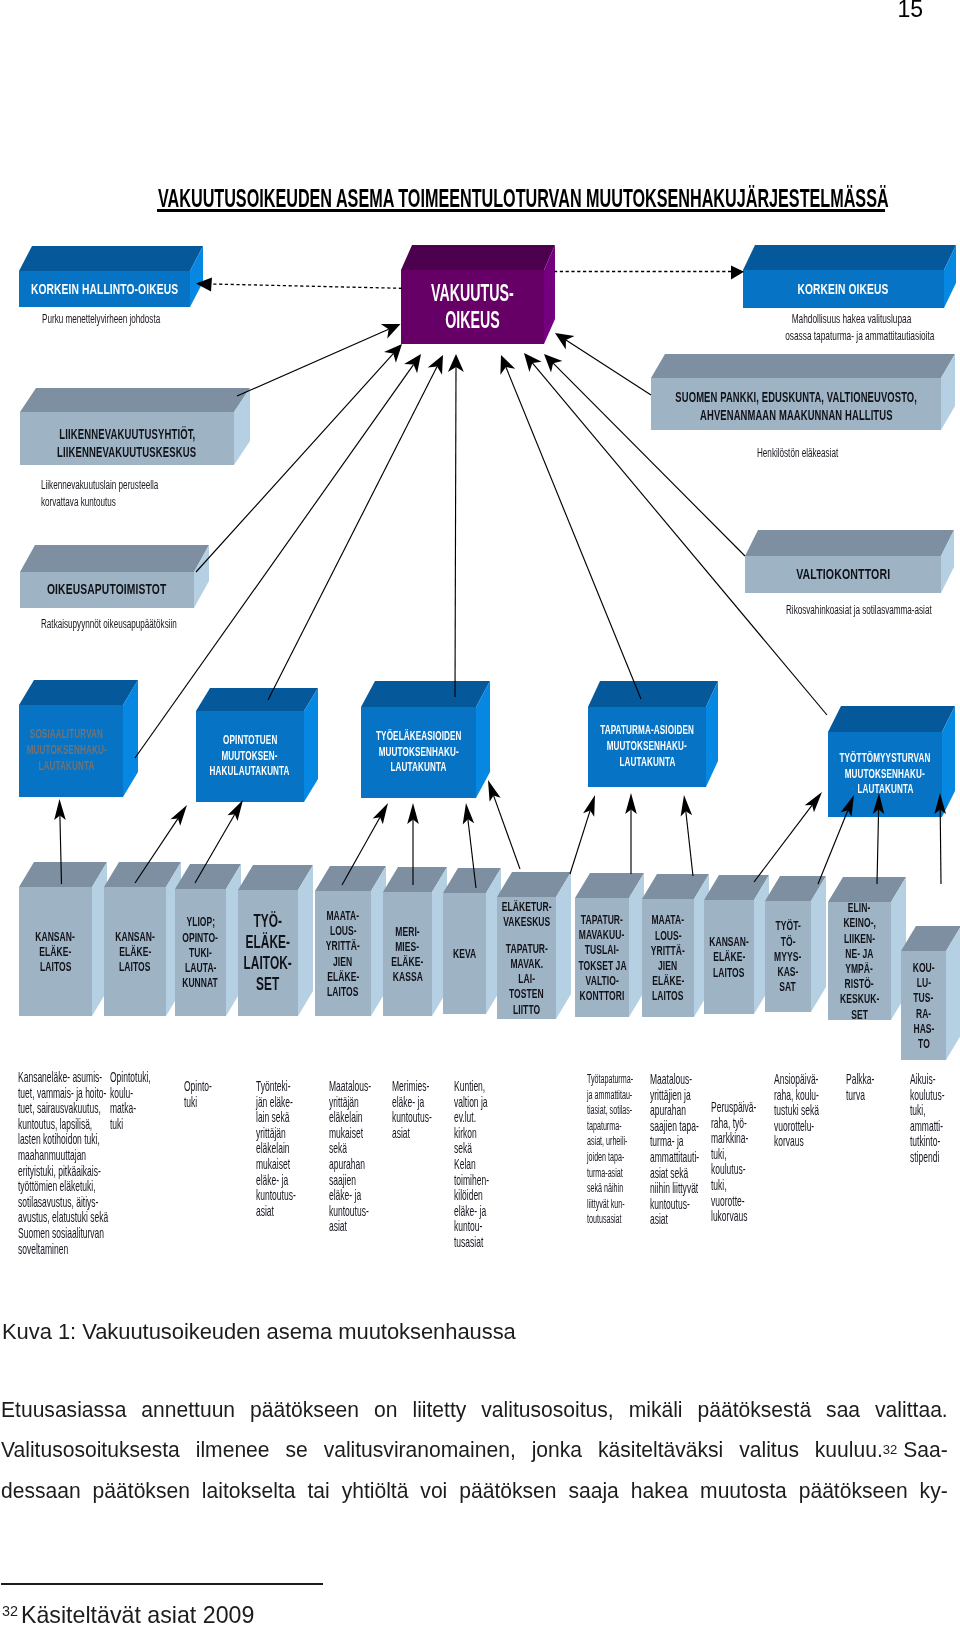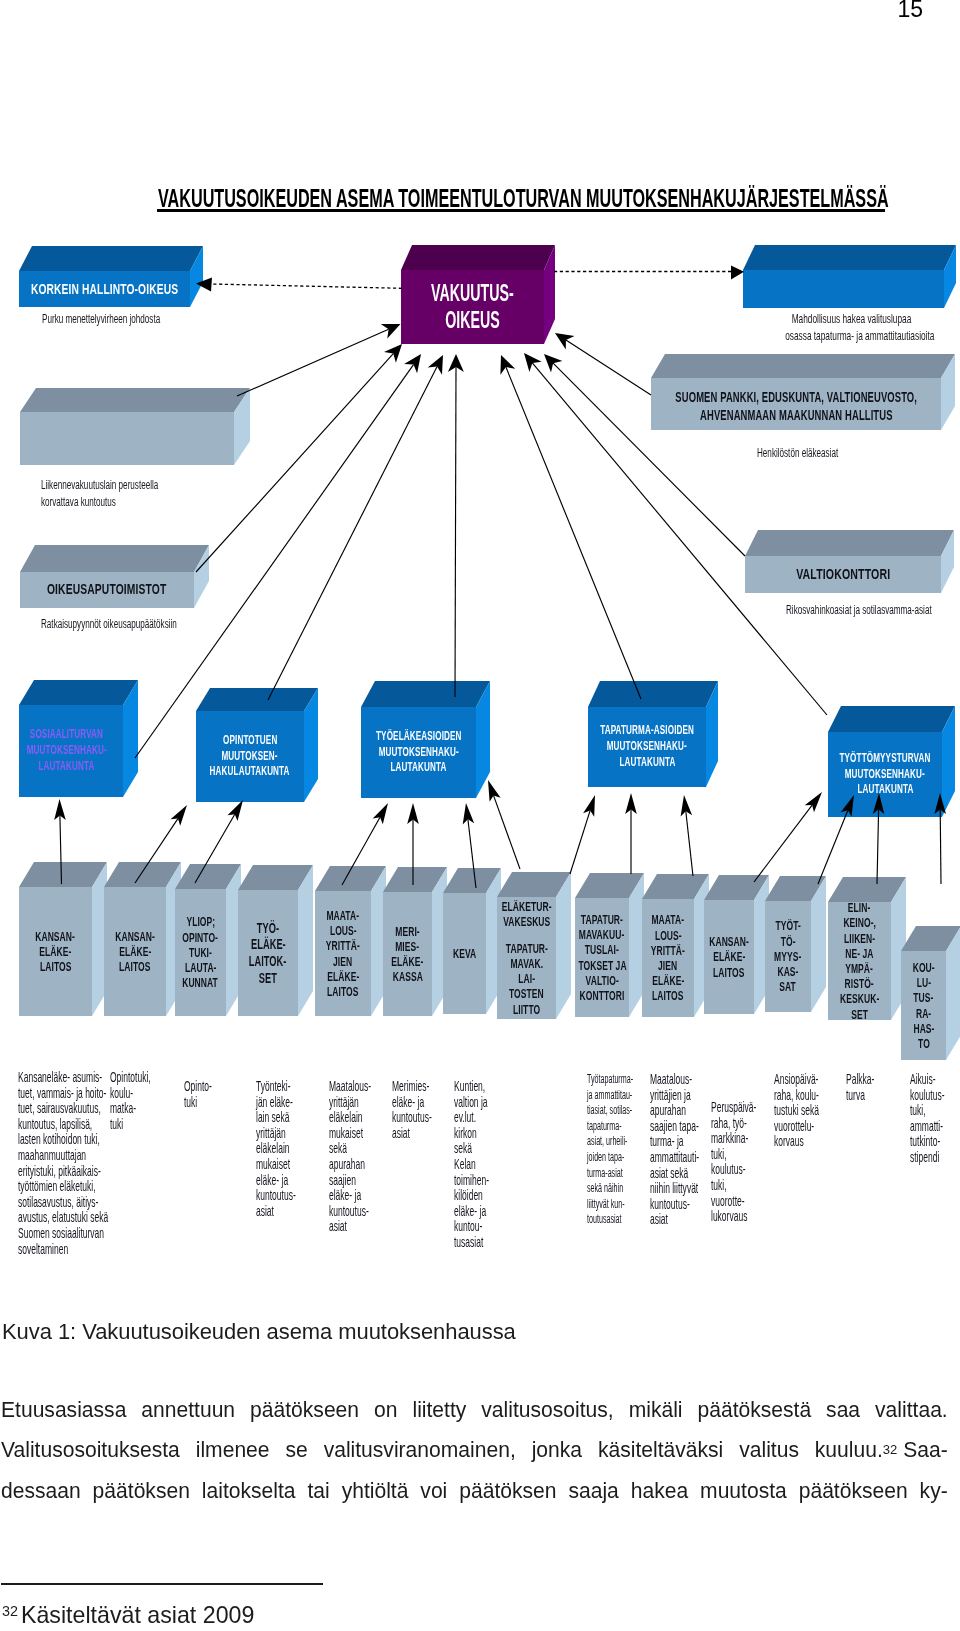--- a/index.html
+++ b/index.html
@@ -138,20 +138,23 @@
       </div>
 <div class="cap" style="left:42px;top:311px;font-size:12.3px;line-height:1.35;text-align:left;">
 <div style="transform:scaleX(0.66);transform-origin:left center;">Purku menettelyvirheen johdosta</div>
 </div>
 <div class="bx" style="left:743px;top:245px;width:213px;height:63px;">
 <svg width="213" height="63" viewBox="0 0 213 63" style="position:absolute;left:0;top:0;display:block;">
 <polygon points="0,25 12,0 213,0 201,25" fill="#05599b"></polygon>
 <polygon points="201,25 213,0 213,38 201,63" fill="#0687e2"></polygon>
 <rect x="0" y="25" width="201" height="38" fill="#0673c4"></rect>
 </svg>
+<div class="lbl" style="left:0;top:25px;width:201px;height:38px;font-size:15.5px;line-height:1.1;color:#ffffff;letter-spacing:0.2px;">
+<span style="display:block;transform:scaleX(0.66);white-space:nowrap">KORKEIN OIKEUS</span>
+</div>
       </div>
 <div class="cap" style="left:751px;top:311px;width:201px;font-size:12.6px;line-height:1.35;text-align:center;">
 <div style="transform:scaleX(0.66);transform-origin:center center;">Mahdollisuus hakea valituslupaa</div>
 <div style="transform:scaleX(0.66);transform-origin:center center;">osassa tapaturma- ja ammattitautiasioita</div>
 </div>
 <div class="bx" style="left:401px;top:245px;width:154px;height:99px;">
 <svg width="154" height="99" viewBox="0 0 154 99" style="position:absolute;left:0;top:0;display:block;">
 <polygon points="0,25 11,0 154,0 143,25" fill="#4d004d"></polygon>
 <polygon points="143,25 154,0 154,74 143,99" fill="#740080"></polygon>
 <rect x="0" y="25" width="143" height="74" fill="#660066"></rect>
@@ -160,20 +163,24 @@
 <span style="display:block;transform:scaleX(0.613);white-space:nowrap">VAKUUTUS-</span>
 <span style="display:block;transform:scaleX(0.613);white-space:nowrap">OIKEUS</span>
 </div>
       </div>
 <div class="bx" style="left:20px;top:388px;width:230px;height:77px;">
 <svg width="230" height="77" viewBox="0 0 230 77" style="position:absolute;left:0;top:0;display:block;">
 <polygon points="0,24 16,0 230,0 214,24" fill="#7d8fa0"></polygon>
 <polygon points="214,24 230,0 230,53 214,77" fill="#b4d0e2"></polygon>
 <rect x="0" y="24" width="214" height="53" fill="#9eb4c5"></rect>
 </svg>
+<div class="lbl" style="left:0;top:29px;width:214px;height:53px;font-size:14.6px;line-height:1.2;color:#111118;letter-spacing:0.2px;">
+<span style="display:block;transform:scaleX(0.652);white-space:nowrap">LIIKENNEVAKUUTUSYHTIÖT,</span>
+<span style="display:block;transform:scaleX(0.652);white-space:nowrap">LIIKENNEVAKUUTUSKESKUS</span>
+</div>
       </div>
 <div class="cap" style="left:41px;top:477px;font-size:12.3px;line-height:1.35;text-align:left;">
 <div style="transform:scaleX(0.66);transform-origin:left center;">Liikennevakuutuslain perusteella</div>
 <div style="transform:scaleX(0.66);transform-origin:left center;">korvattava kuntoutus</div>
 </div>
 <div class="bx" style="left:20px;top:545px;width:189px;height:63px;">
 <svg width="189" height="63" viewBox="0 0 189 63" style="position:absolute;left:0;top:0;display:block;">
 <polygon points="0,27 15,0 189,0 174,27" fill="#7d8fa0"></polygon>
 <polygon points="174,27 189,0 189,36 174,63" fill="#b4d0e2"></polygon>
 <rect x="0" y="27" width="174" height="36" fill="#9eb4c5"></rect>
@@ -211,21 +218,21 @@
       </div>
 <div class="cap" style="left:786px;top:602px;font-size:12.3px;line-height:1.35;text-align:left;">
 <div style="transform:scaleX(0.66);transform-origin:left center;">Rikosvahinkoasiat ja sotilasvamma-asiat</div>
 </div>
 <div class="bx" style="left:19px;top:680px;width:119px;height:117px;">
 <svg width="119" height="117" viewBox="0 0 119 117" style="position:absolute;left:0;top:0;display:block;">
 <polygon points="0,25 15,0 119,0 104,25" fill="#05599b"></polygon>
 <polygon points="104,25 119,0 119,92 104,117" fill="#0687e2"></polygon>
 <rect x="0" y="25" width="104" height="92" fill="#0673c4"></rect>
 </svg>
-<div class="lbl" style="left:0;top:25px;width:95px;height:92px;font-size:12.3px;line-height:1.3;color:#8b5cf6;letter-spacing:0.2px;">
+<div class="lbl" style="left:0;top:25px;width:95px;height:92px;font-size:12.3px;line-height:1.3;color:#737373;letter-spacing:0.2px;">
 <span style="display:block;transform:scaleX(0.66);white-space:nowrap">SOSIAALITURVAN</span>
 <span style="display:block;transform:scaleX(0.66);white-space:nowrap">MUUTOKSENHAKU-</span>
 <span style="display:block;transform:scaleX(0.66);white-space:nowrap">LAUTAKUNTA</span>
 </div>
       </div>
 <div class="bx" style="left:196px;top:688px;width:122px;height:114px;">
 <svg width="122" height="114" viewBox="0 0 122 114" style="position:absolute;left:0;top:0;display:block;">
 <polygon points="0,23 14,0 122,0 108,23" fill="#05599b"></polygon>
 <polygon points="108,23 122,0 122,91 108,114" fill="#0687e2"></polygon>
 <rect x="0" y="23" width="108" height="91" fill="#0673c4"></rect>
@@ -309,21 +316,21 @@
 <span style="display:block;transform:scaleX(0.66);white-space:nowrap">LAUTA-</span>
 <span style="display:block;transform:scaleX(0.66);white-space:nowrap">KUNNAT</span>
 </div>
       </div>
 <div class="bx" style="left:238px;top:865px;width:75px;height:151px;">
 <svg width="75" height="151" viewBox="0 0 75 151" style="position:absolute;left:0;top:0;display:block;">
 <polygon points="0,25 15,0 75,0 60,25" fill="#7d8fa0"></polygon>
 <polygon points="60,25 75,0 75,126 60,151" fill="#b4d0e2"></polygon>
 <rect x="0" y="25" width="60" height="126" fill="#9eb4c5"></rect>
 </svg>
-<div class="lbl" style="left:0;top:25px;width:60px;height:126px;font-size:14px;line-height:1.18;color:#111118;letter-spacing:0.1px;">
+<div class="lbl" style="left:0;top:25px;width:60px;height:126px;font-size:18px;line-height:1.18;color:#111118;letter-spacing:0.1px;">
 <span style="display:block;transform:scaleX(0.66);white-space:nowrap">TYÖ-</span>
 <span style="display:block;transform:scaleX(0.66);white-space:nowrap">ELÄKE-</span>
 <span style="display:block;transform:scaleX(0.66);white-space:nowrap">LAITOK-</span>
 <span style="display:block;transform:scaleX(0.66);white-space:nowrap">SET</span>
 </div>
       </div>
 <div class="bx" style="left:315px;top:866px;width:71px;height:150px;">
 <svg width="71" height="150" viewBox="0 0 71 150" style="position:absolute;left:0;top:0;display:block;">
 <polygon points="0,25 15,0 71,0 56,25" fill="#7d8fa0"></polygon>
 <polygon points="56,25 71,0 71,125 56,150" fill="#b4d0e2"></polygon>

